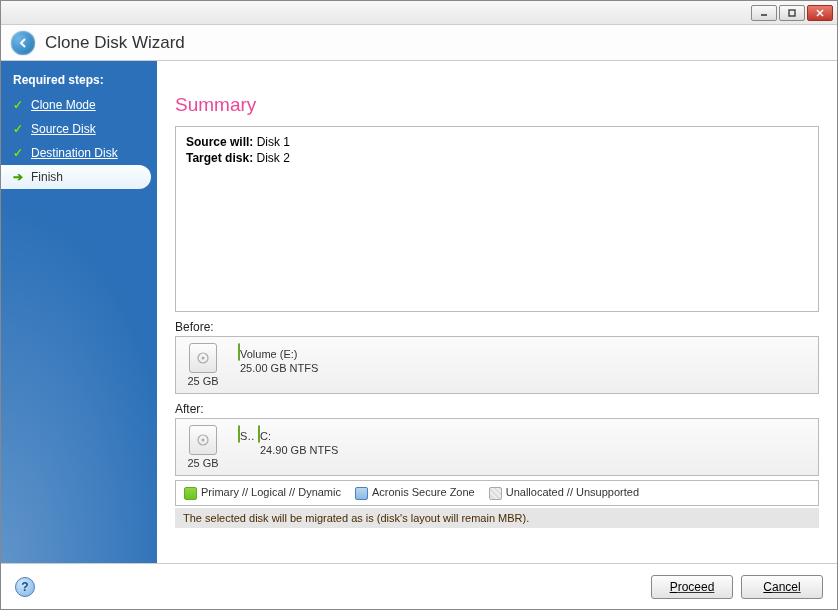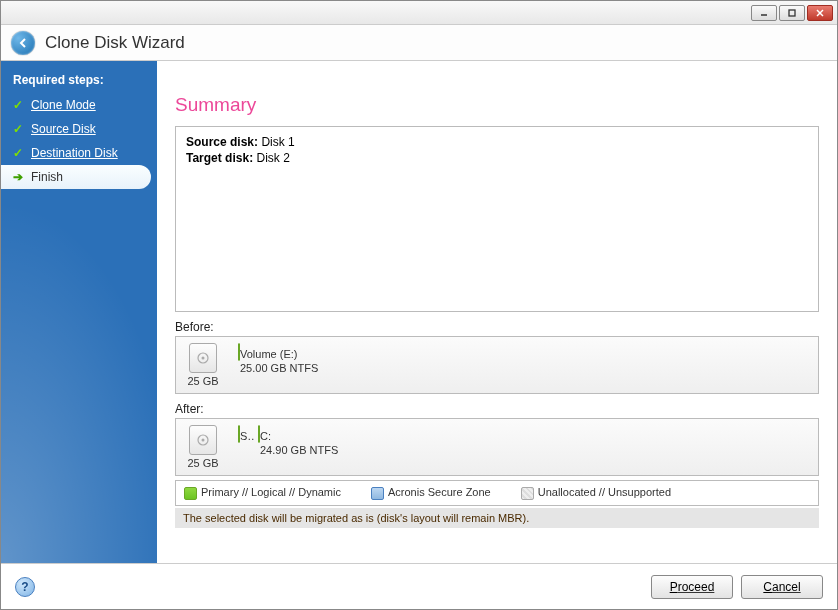--- a/index.html
+++ b/index.html
@@ -169,21 +169,21 @@
   background: linear-gradient(to bottom, #8fd840, #6cc423);
 }
 .vol-label {
   font-size: 11px; color: #333; margin-top: 4px; line-height: 1.3;
   white-space: nowrap; overflow:hidden; text-overflow:ellipsis;
 }
 .legend-box {
   border: 1px solid #bbb;
   padding: 5px 8px;
   display: flex;
-  gap: 30px;
+  gap: 14px;
   align-items: center;
   font-size: 11px;
   color: #333;
   margin-top: 4px;
 }
 .legend-sw {
   display:inline-block; width:13px; height:13px;
   border-radius:2px; vertical-align:middle; margin-right:4px;
   border:1px solid #6aa726;
   background: linear-gradient(#8fd840,#6cc423);
@@ -287,21 +287,21 @@
       <span class="check">➔</span>
       <span class="label">Finish</span>
     </div>
   </div>
 
   <div class="main">
     <div class="page-title">Summary</div>
 
     <div class="info-box">
       <div class="row">
-        <span class="lbl">Source disk:</span>
+        <span class="lbl">Source will:</span>
         <span>Disk 1</span>
       </div>
       <div class="row">
         <span class="lbl">Target disk:</span>
         <span>Disk 2</span>
       </div>
     </div>
 
     <div class="section-label">Before:</div>
     <div class="disk-box">

